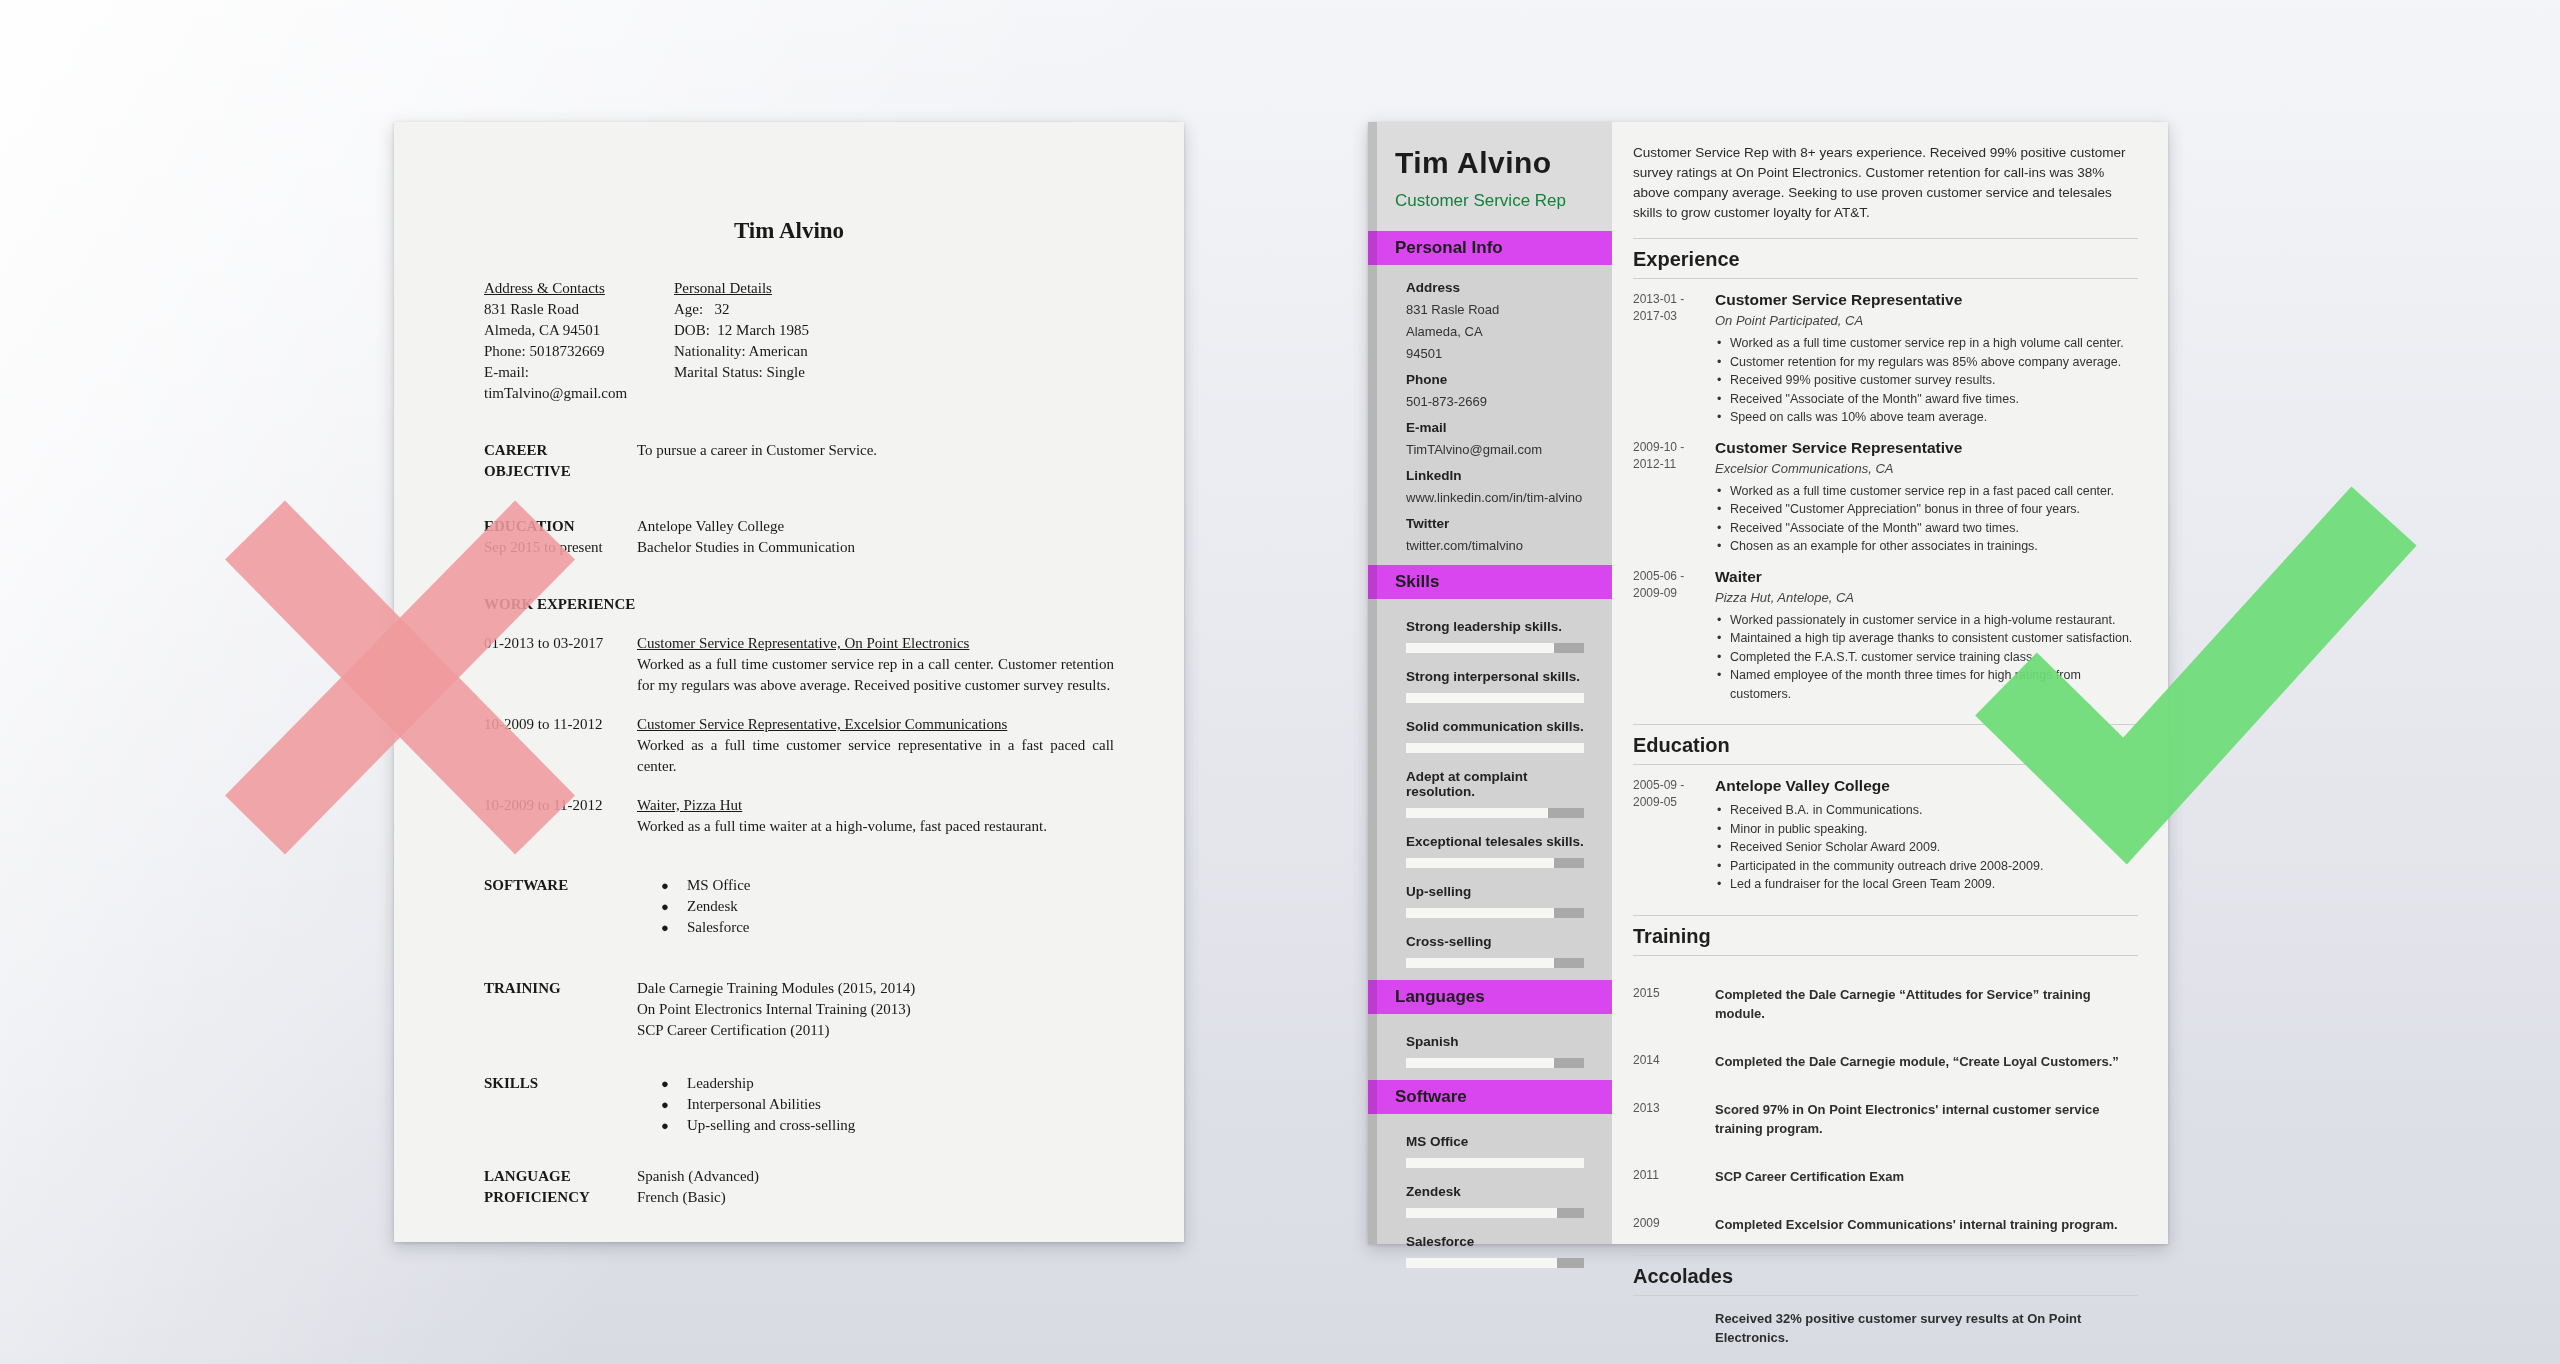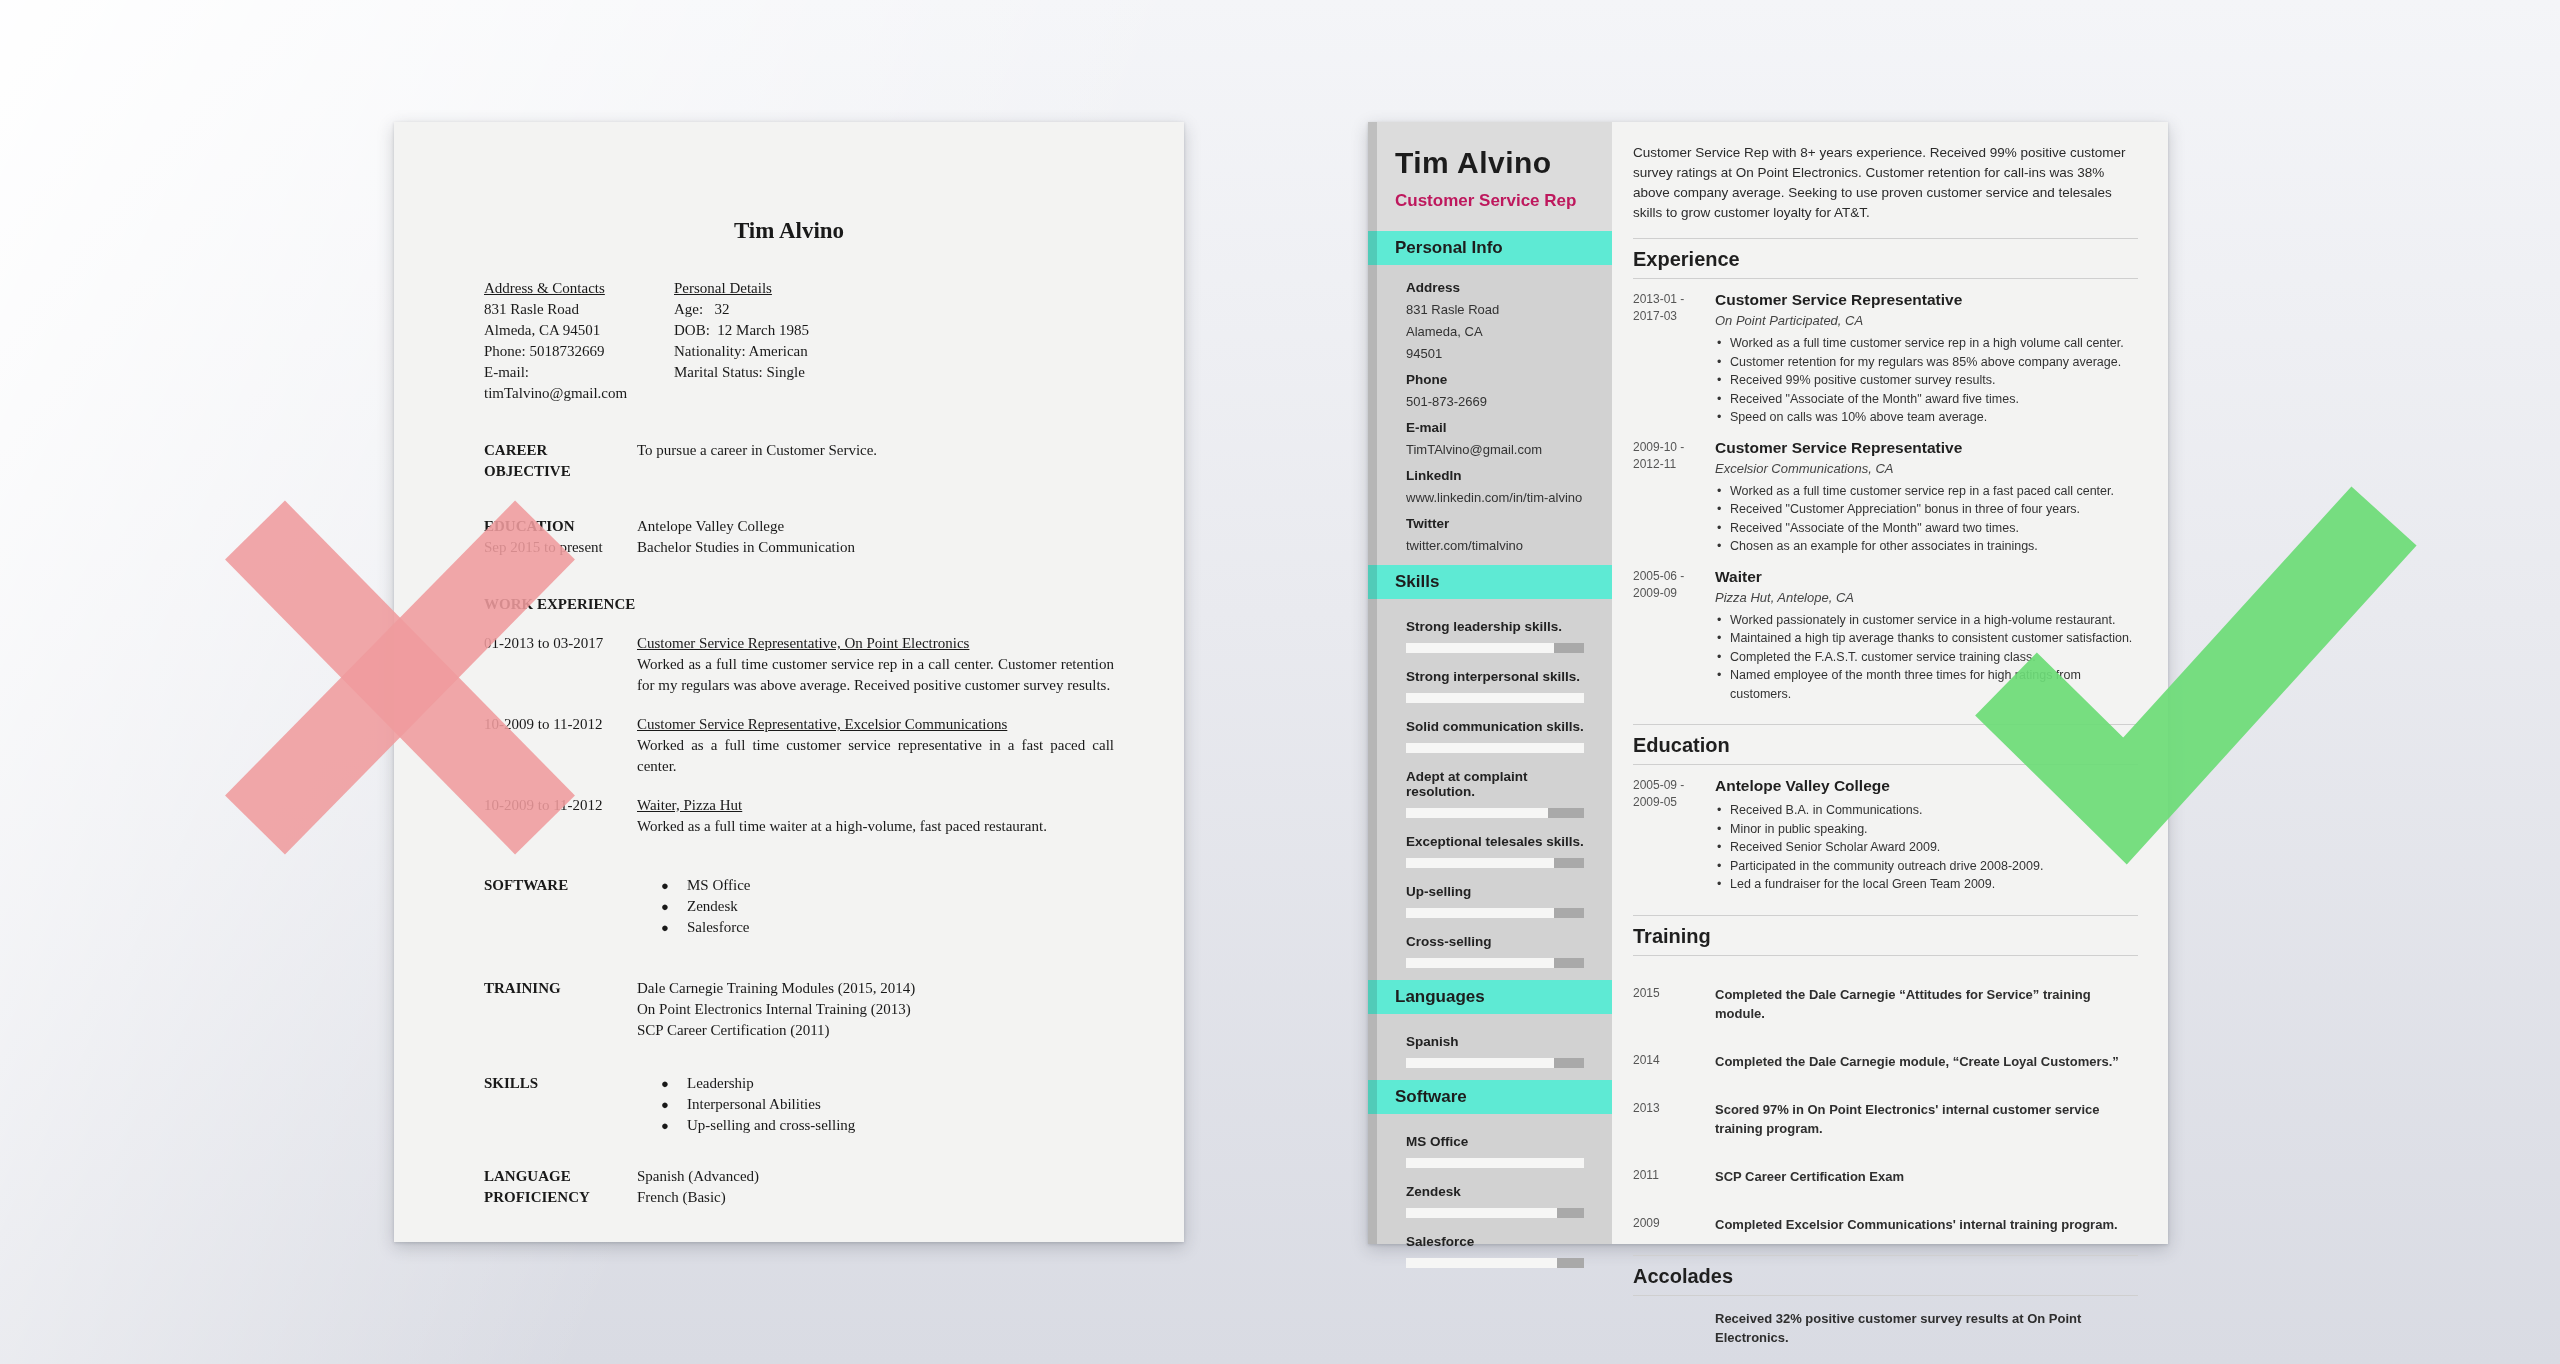--- a/index.html
+++ b/index.html
@@ -39,22 +39,22 @@
   
   .good-page{
     position:absolute;left:1368px;top:122px;width:800px;height:1122px;
     background:#f3f3f2;box-shadow:0 5px 16px rgba(40,45,60,.22), 0 1px 3px rgba(40,45,60,.18);
     display:flex;color:#222;
   }
   .g-side{width:244px;flex:none;background:#d2d2d2;position:relative;}
   .g-side-edge{position:absolute;left:0;top:0;bottom:0;width:9px;background:rgba(0,0,0,.13);}
   .g-nameblock{background:#dcdcdc;padding:24px 14px 20px 27px;}
   .g-name{font-size:30px;font-weight:bold;color:#1c1c1c;letter-spacing:.5px;}
-  .g-jobtitle{font-size:17px;color:#be185d;margin-top:11px;font-weight:bold;}
-  .g-band{background:#5eead4;padding:7px 14px 7px 27px;font-size:17px;font-weight:bold;color:#1d1d1d;}
+  .g-jobtitle{font-size:17px;color:#15803d;margin-top:11px;}
+  .g-band{background:#d946ef;padding:7px 14px 7px 27px;font-size:17px;font-weight:bold;color:#1d1d1d;}
   .g-sec{padding:4px 14px 12px 38px;}
   .g-field-label{font-weight:bold;font-size:13.5px;color:#222;margin-top:11px;}
   .g-field-line{font-size:13px;color:#333;margin-top:7px;}
   .g-skill-name{font-weight:bold;font-size:13.5px;color:#222;margin-top:16px;}
   .g-bar{height:10px;background:#a9a9a9;margin:9px 14px 0 0;}
   .g-bar-fill{height:100%;background:#f6f6f5;}
   .g-main{flex:1;padding:21px 30px 0 21px;box-sizing:border-box;}
   .g-summary{font-size:13.5px;line-height:20px;color:#2b2b2b;}
   .g-rule{border:none;border-top:1px solid #cfcfcf;margin:15px 0 0 0;}
   .g-h2{font-size:20px;font-weight:bold;color:#1f1f1f;margin:9px 0 7px 0;}

